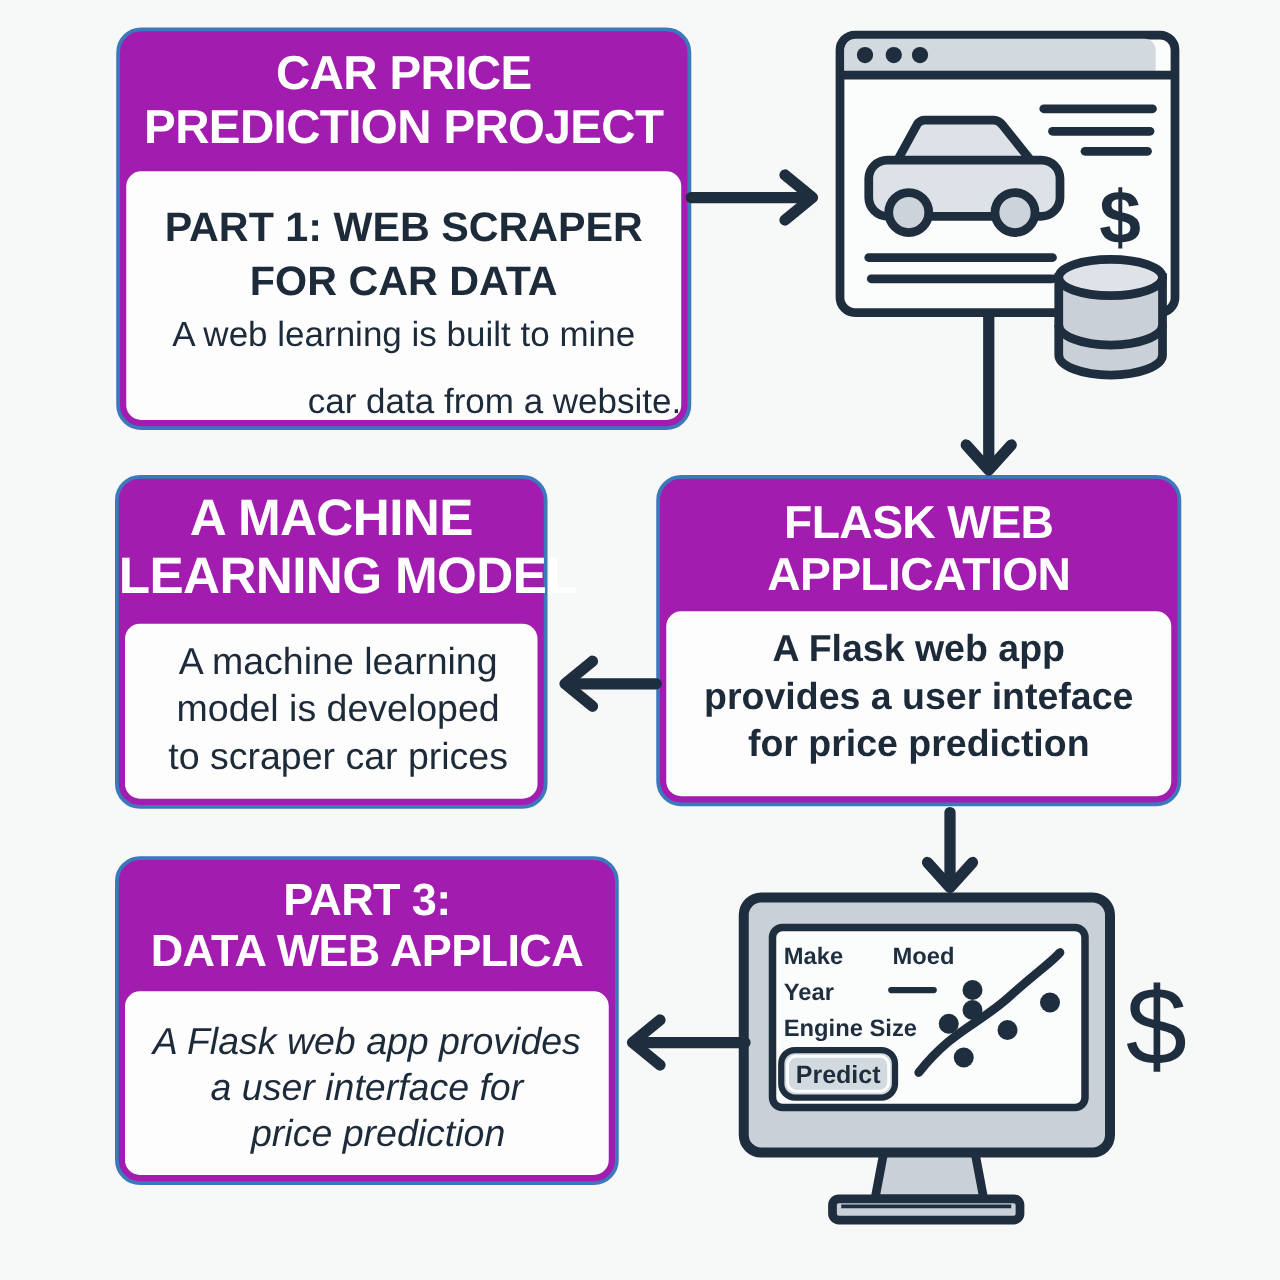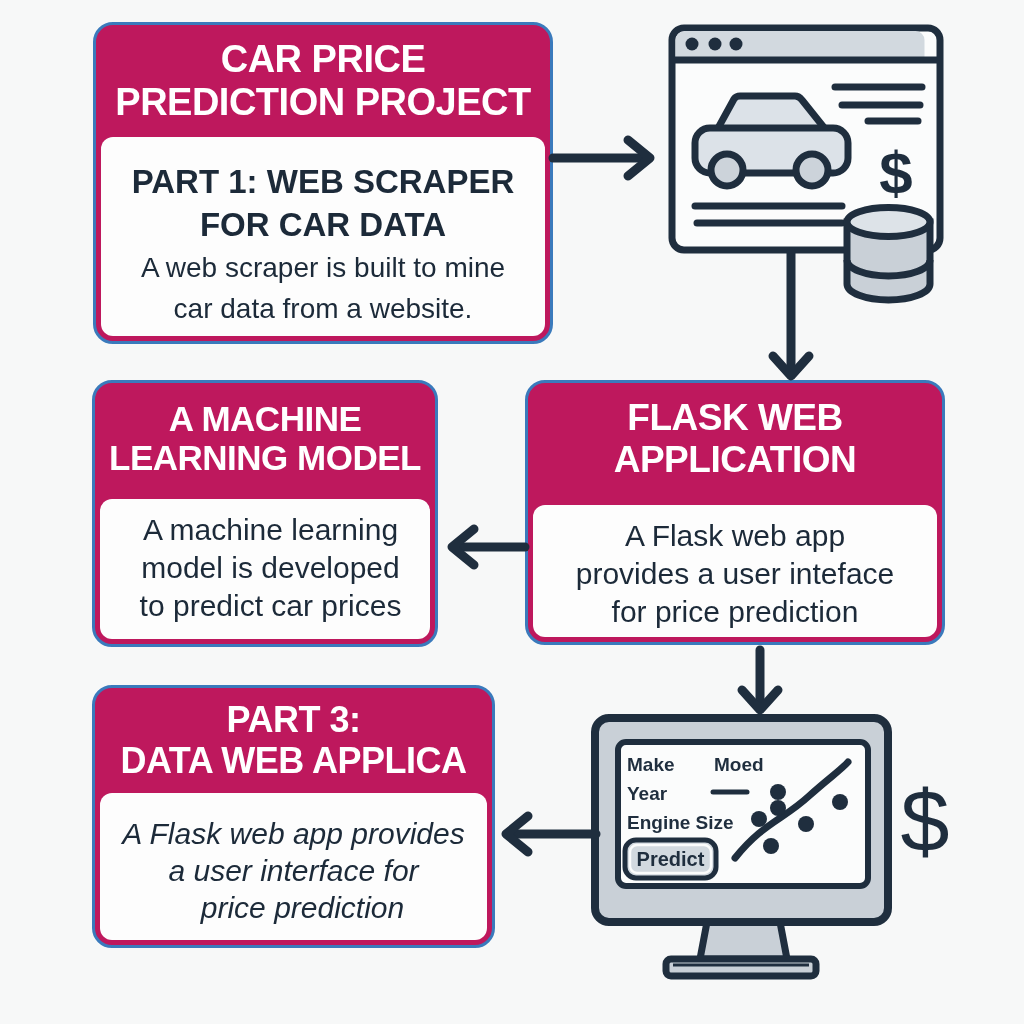--- a/index.html
+++ b/index.html
@@ -1,44 +1,44 @@
 <!DOCTYPE html>
 <html><head>
 <meta charset="utf-8">
 <style>
   html,body{margin:0;padding:0;background:#e9eaec;}
   #canvas{
     position:relative;width:1024px;height:1024px;background:#f7f8f8;
     font-family:"Liberation Sans","DejaVu Sans",sans-serif;overflow:hidden;
   }
-  .box{position:absolute;background:#be185d;border:3px solid #3a7abc;border-radius:20px;box-sizing:border-box;}
+  .box{position:absolute;background:#a21caf;border:3px solid #3a7abc;border-radius:20px;box-sizing:border-box;}
   .box .header{position:absolute;left:0;right:0;top:0;display:flex;flex-direction:column;justify-content:center;
     text-align:center;color:#ffffff;font-weight:bold;line-height:1.12;letter-spacing:-0.5px;white-space:nowrap;}
   .box .panel{position:absolute;left:5px;right:5px;bottom:5px;background:#fdfdfd;border-radius:12px;
     text-align:center;color:#1c2a39;}
   .title{font-weight:bold;white-space:nowrap;}
   .desc{white-space:nowrap;}
 
   
   #box1{left:93px;top:22px;width:460px;height:322px;}
   #box1 .header{height:112px;font-size:38px;}
   #box1 .panel{top:112px;}
   #box1 .title{font-size:33px;line-height:1.3;margin-top:24px;}
   #box1 .desc{font-size:28px;line-height:1.32;margin-top:3px;}
 
   
   #box2{left:92px;top:380px;width:346px;height:267px;}
-  #box2 .header{height:110px;font-size:35px;}
+  #box2 .header{height:110px;font-size:41px;}
   #box2 .panel{top:116px;padding-left:11px;}
   #box2 .desc{font-size:30px;line-height:1.27;margin-top:12px;}
 
   
   #box3{left:525px;top:380px;width:420px;height:265px;}
   #box3 .header{height:111px;font-size:37px;}
-  #box3 .panel{top:122px;}
+  #box3 .panel{top:106px;font-weight:bold;}
   #box3 .desc{font-size:30px;line-height:1.27;margin-top:12px;}
 
   
   #box4{left:92px;top:685px;width:403px;height:263px;}
   #box4 .header{height:105px;font-size:36px;}
   #box4 .panel{top:105px;}
   #box4 .desc{font-size:30px;line-height:1.24;margin-top:22px;font-style:italic;}
 
   .illus{position:absolute;}
   #arrows{position:absolute;left:0;top:0;pointer-events:none;}
@@ -49,34 +49,34 @@
 <div id="canvas">
 
   <div class="box" id="box1">
     <div class="header">
       <div>CAR PRICE</div>
       <div>PREDICTION PROJECT</div>
     </div>
     <div class="panel">
       <div class="title">PART 1: WEB SCRAPER</div>
       <div class="title" style="margin-top:0;">FOR CAR DATA</div>
-      <div class="desc">A web scraper is built to mine</div>
-      <div class="desc" style="margin-top:4px;">car data from a website.</div>
+      <div class="desc">A web learning is built to mine</div>
+      <div class="desc" style="margin-top:16px;text-align:right;">car data from a website.</div>
     </div>
   </div>
 
   <div class="box" id="box2">
     <div class="header">
       <div>A MACHINE</div>
       <div>LEARNING MODEL</div>
     </div>
     <div class="panel">
       <div class="desc">A machine learning</div>
       <div class="desc" style="margin-top:0;">model is developed</div>
-      <div class="desc" style="margin-top:0;">to predict car prices</div>
+      <div class="desc" style="margin-top:0;">to scraper car prices</div>
     </div>
   </div>
 
   <div class="box" id="box3">
     <div class="header">
       <div>FLASK WEB</div>
       <div>APPLICATION</div>
     </div>
     <div class="panel">
       <div class="desc">A Flask web app</div>

